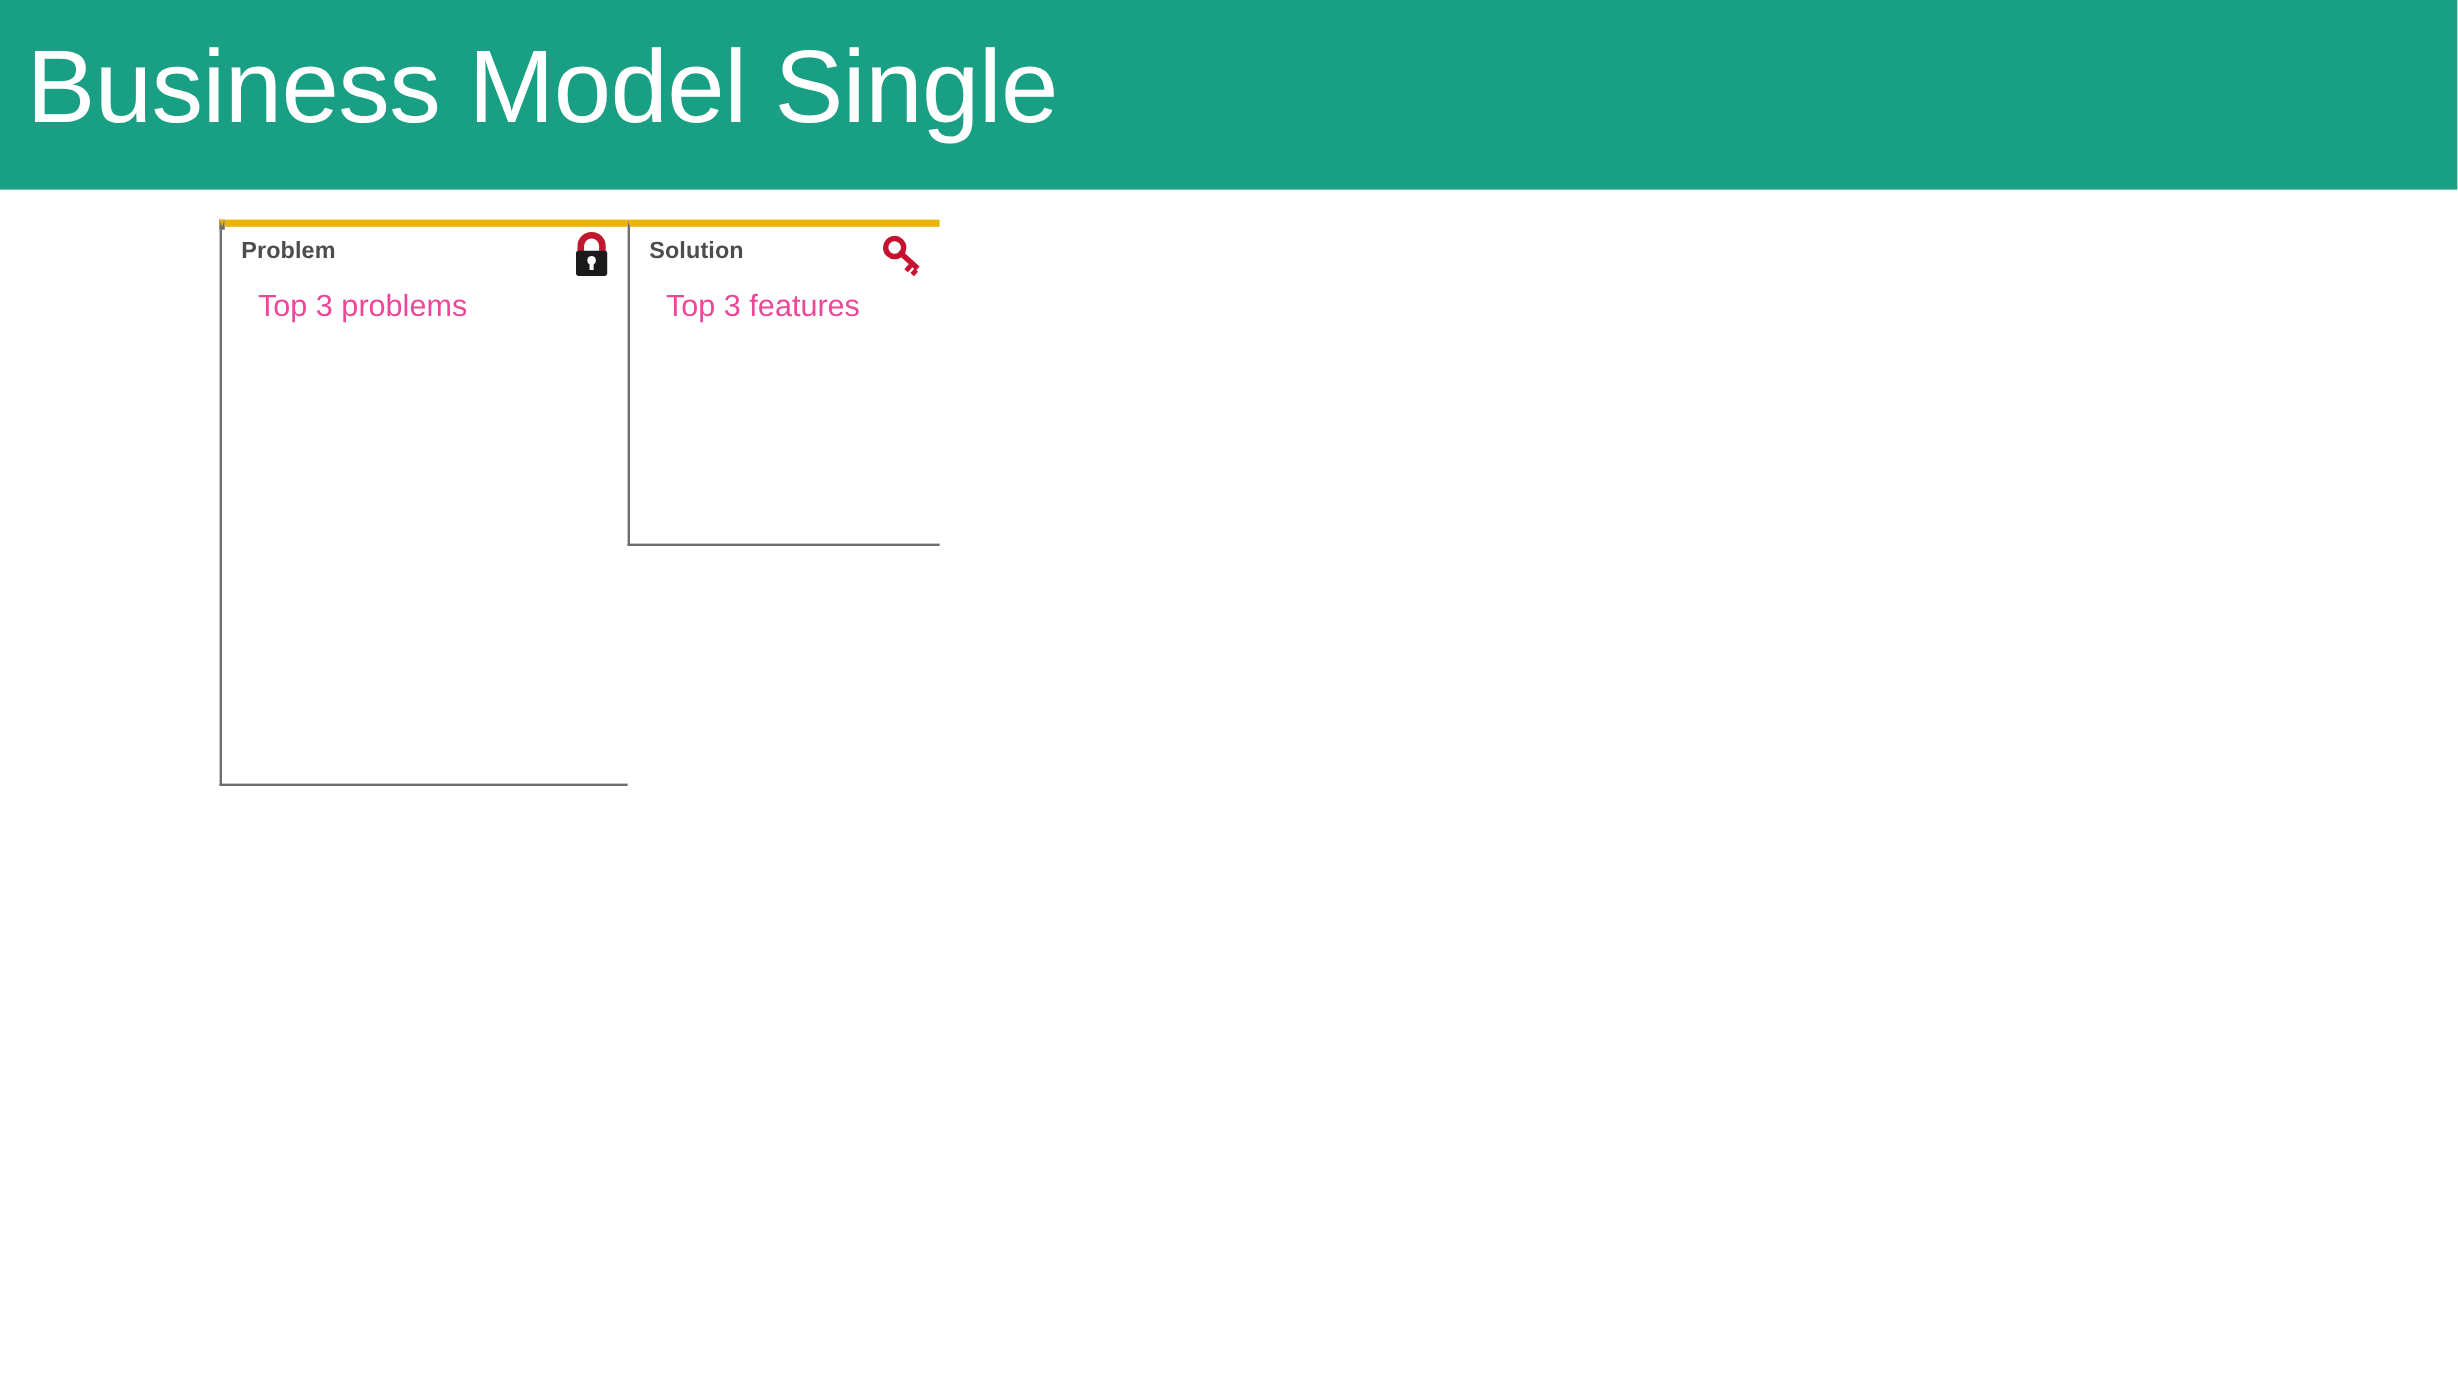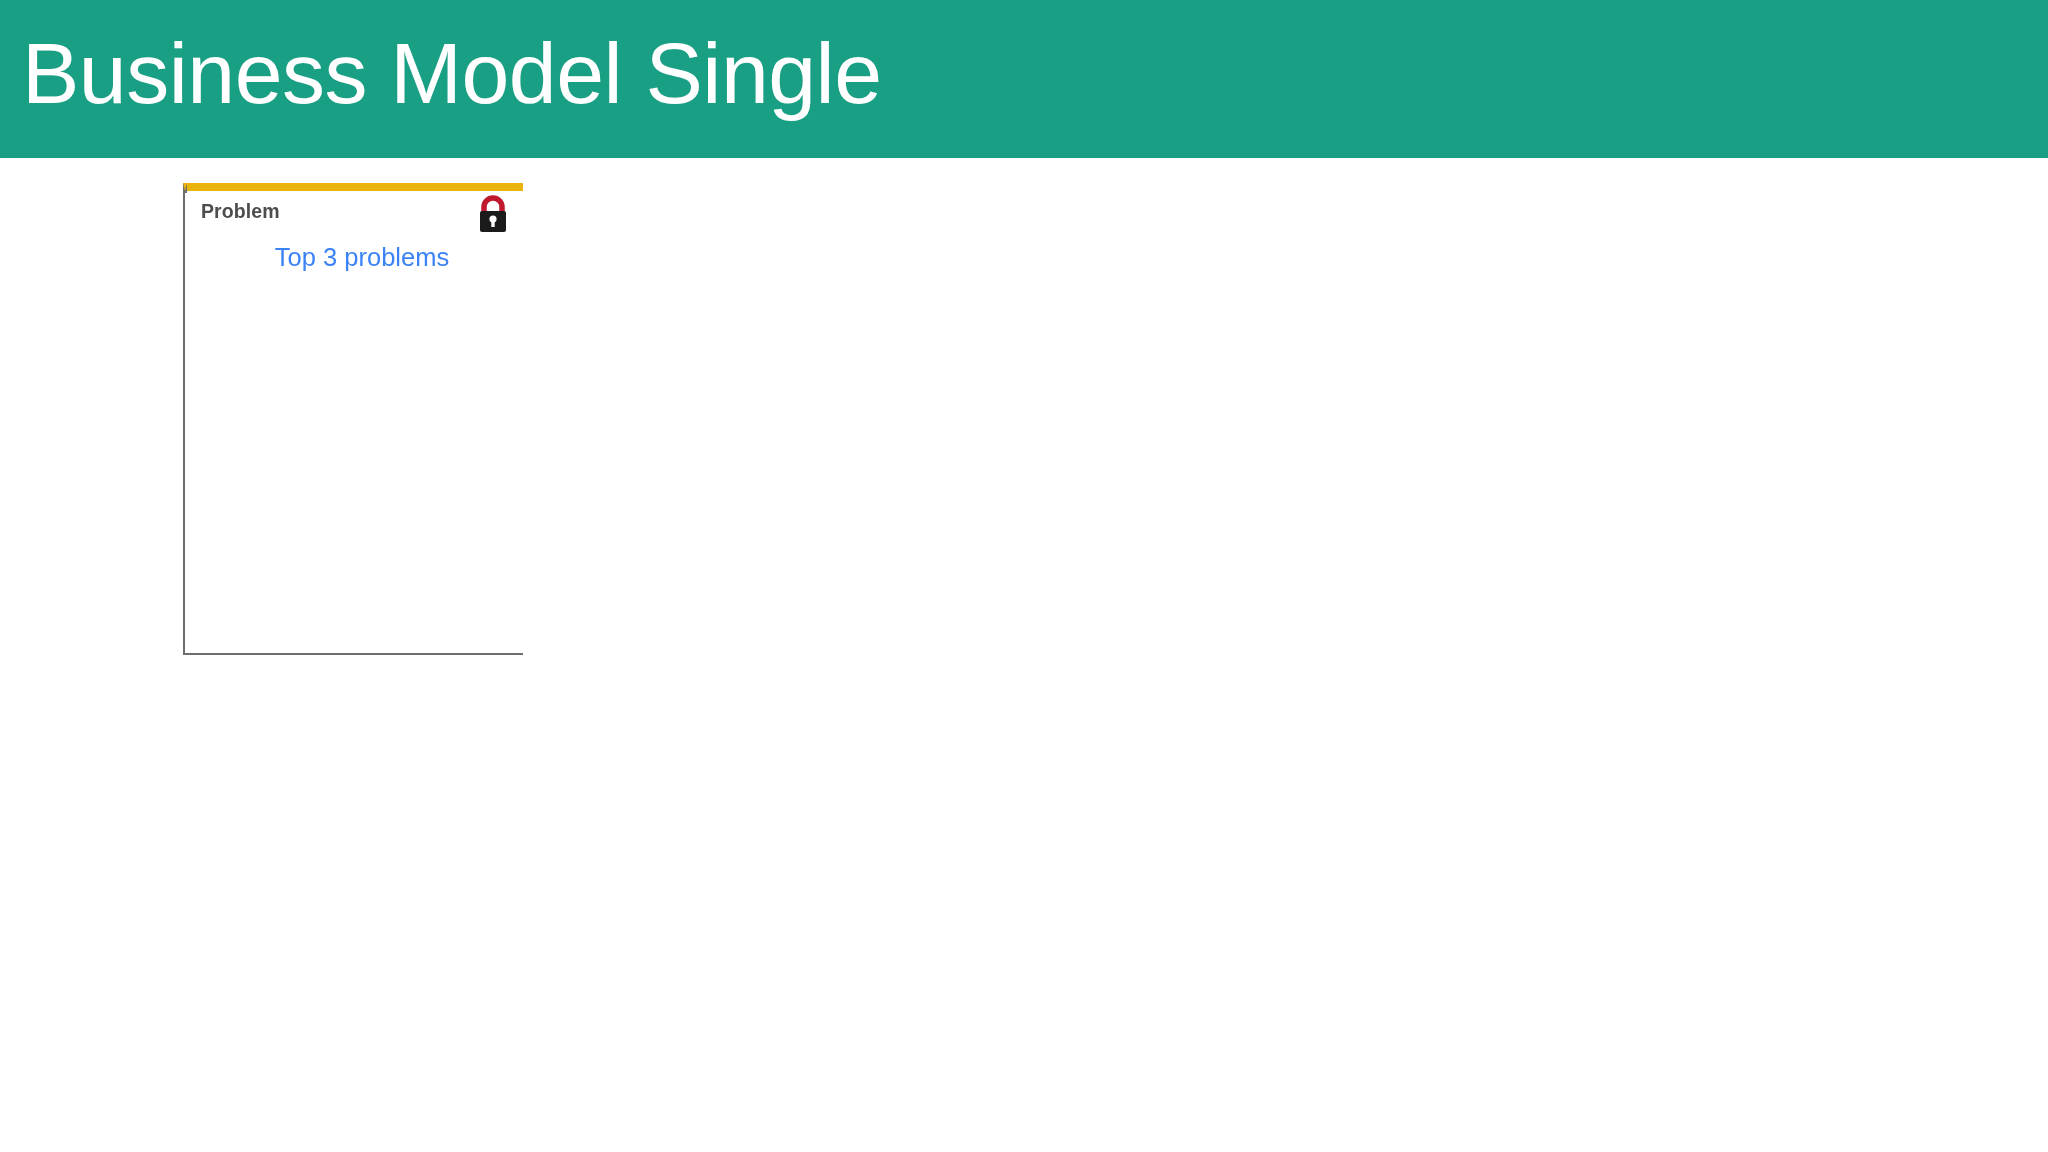--- a/index.html
+++ b/index.html
@@ -45,21 +45,21 @@
     width: 1695px;
     height: 940px;
   }
 
   .cell {
     position: absolute;
     background: #ffffff;
     box-sizing: border-box;
     overflow: hidden;
   }
-  .bt { border-top: 8px solid #eab308; text-align: center; }
+  .bt { border-top: 6px solid #eab308; }
   .bl { border-left: 2px solid #6e6e6e; }
   .br { border-right: 2px solid #6e6e6e; }
   .bb { border-bottom: 2px solid #6e6e6e; }
 
   .cell-head {
     position: absolute;
     left: 0;
     top: 0;
     right: 0;
     height: 44px;
@@ -82,21 +82,21 @@
     width: 44px;
     height: 44px;
   }
   .cell-body {
     position: absolute;
     left: 30px;
     right: 14px;
     top: 50px;
     font-size: 25.5px;
     line-height: 33px;
-    color: #3b82f6;
+    color: #ec4899;
     font-family: "Liberation Sans", sans-serif;
     white-space: pre-line;
   }
   .cell-body.wide {
     left: 32px;
     font-size: 26.5px;
     line-height: 38px;
   }
 
   
@@ -135,20 +135,36 @@
           <path d="M13 20 L13 14 a9 9 0 0 1 18 0 L31 20" fill="none" stroke="#c0182c" stroke-width="5.5"></path>
           <rect x="9" y="18" width="26" height="21" rx="2" fill="#1b1b1b"></rect>
           <circle cx="22" cy="26" r="3.6" fill="#ffffff"></circle>
           <rect x="20.3" y="27" width="3.4" height="7" fill="#ffffff"></rect>
         </svg>
       </div>
     </div>
     <div class="cell-body">Top 3 problems</div>
   </div>
 
+  <div class="cell bt bl bb" id="cell-solution">
+    <div class="cell-head">
+      <div class="cell-title">Solution</div>
+      <div class="cell-icon">
+        <svg width="44" height="44" viewBox="0 0 44 44">
+          <g transform="rotate(42 22 22)">
+            <circle cx="12" cy="22" r="7.5" fill="none" stroke="#c41230" stroke-width="4.5"></circle>
+            <rect x="17" y="19.8" width="21" height="4.6" fill="#c41230"></rect>
+            <rect x="30" y="24" width="4" height="6" fill="#c41230"></rect>
+            <rect x="36" y="24" width="4" height="5" fill="#c41230"></rect>
+          </g>
+        </svg>
+      </div>
+    </div>
+    <div class="cell-body">Top 3 features</div>
+  </div>
 
   <div class="cell bt bl bb" id="cell-uvp">
     <div class="cell-head">
       
       
     </div>
     <div class="cell-body">Single, clear and compelling message that states why you are different and worth buying</div>
   </div>
 
   <div class="cell bt bl bb" id="cell-unfair">

